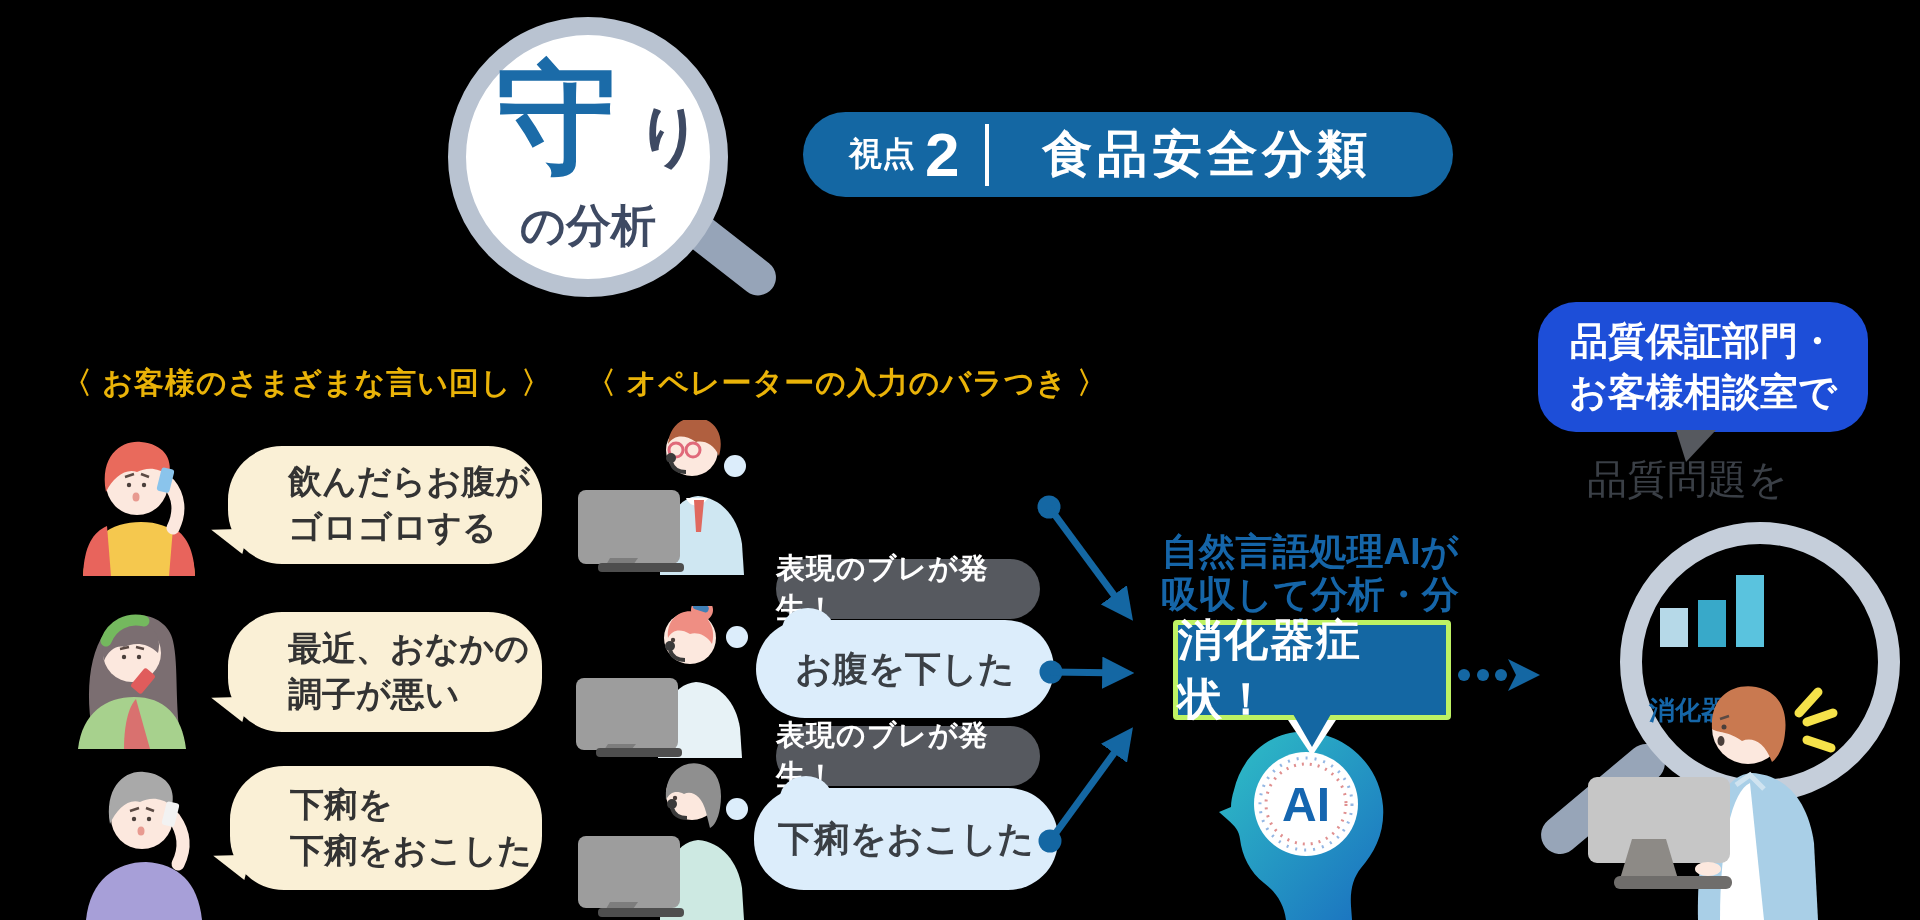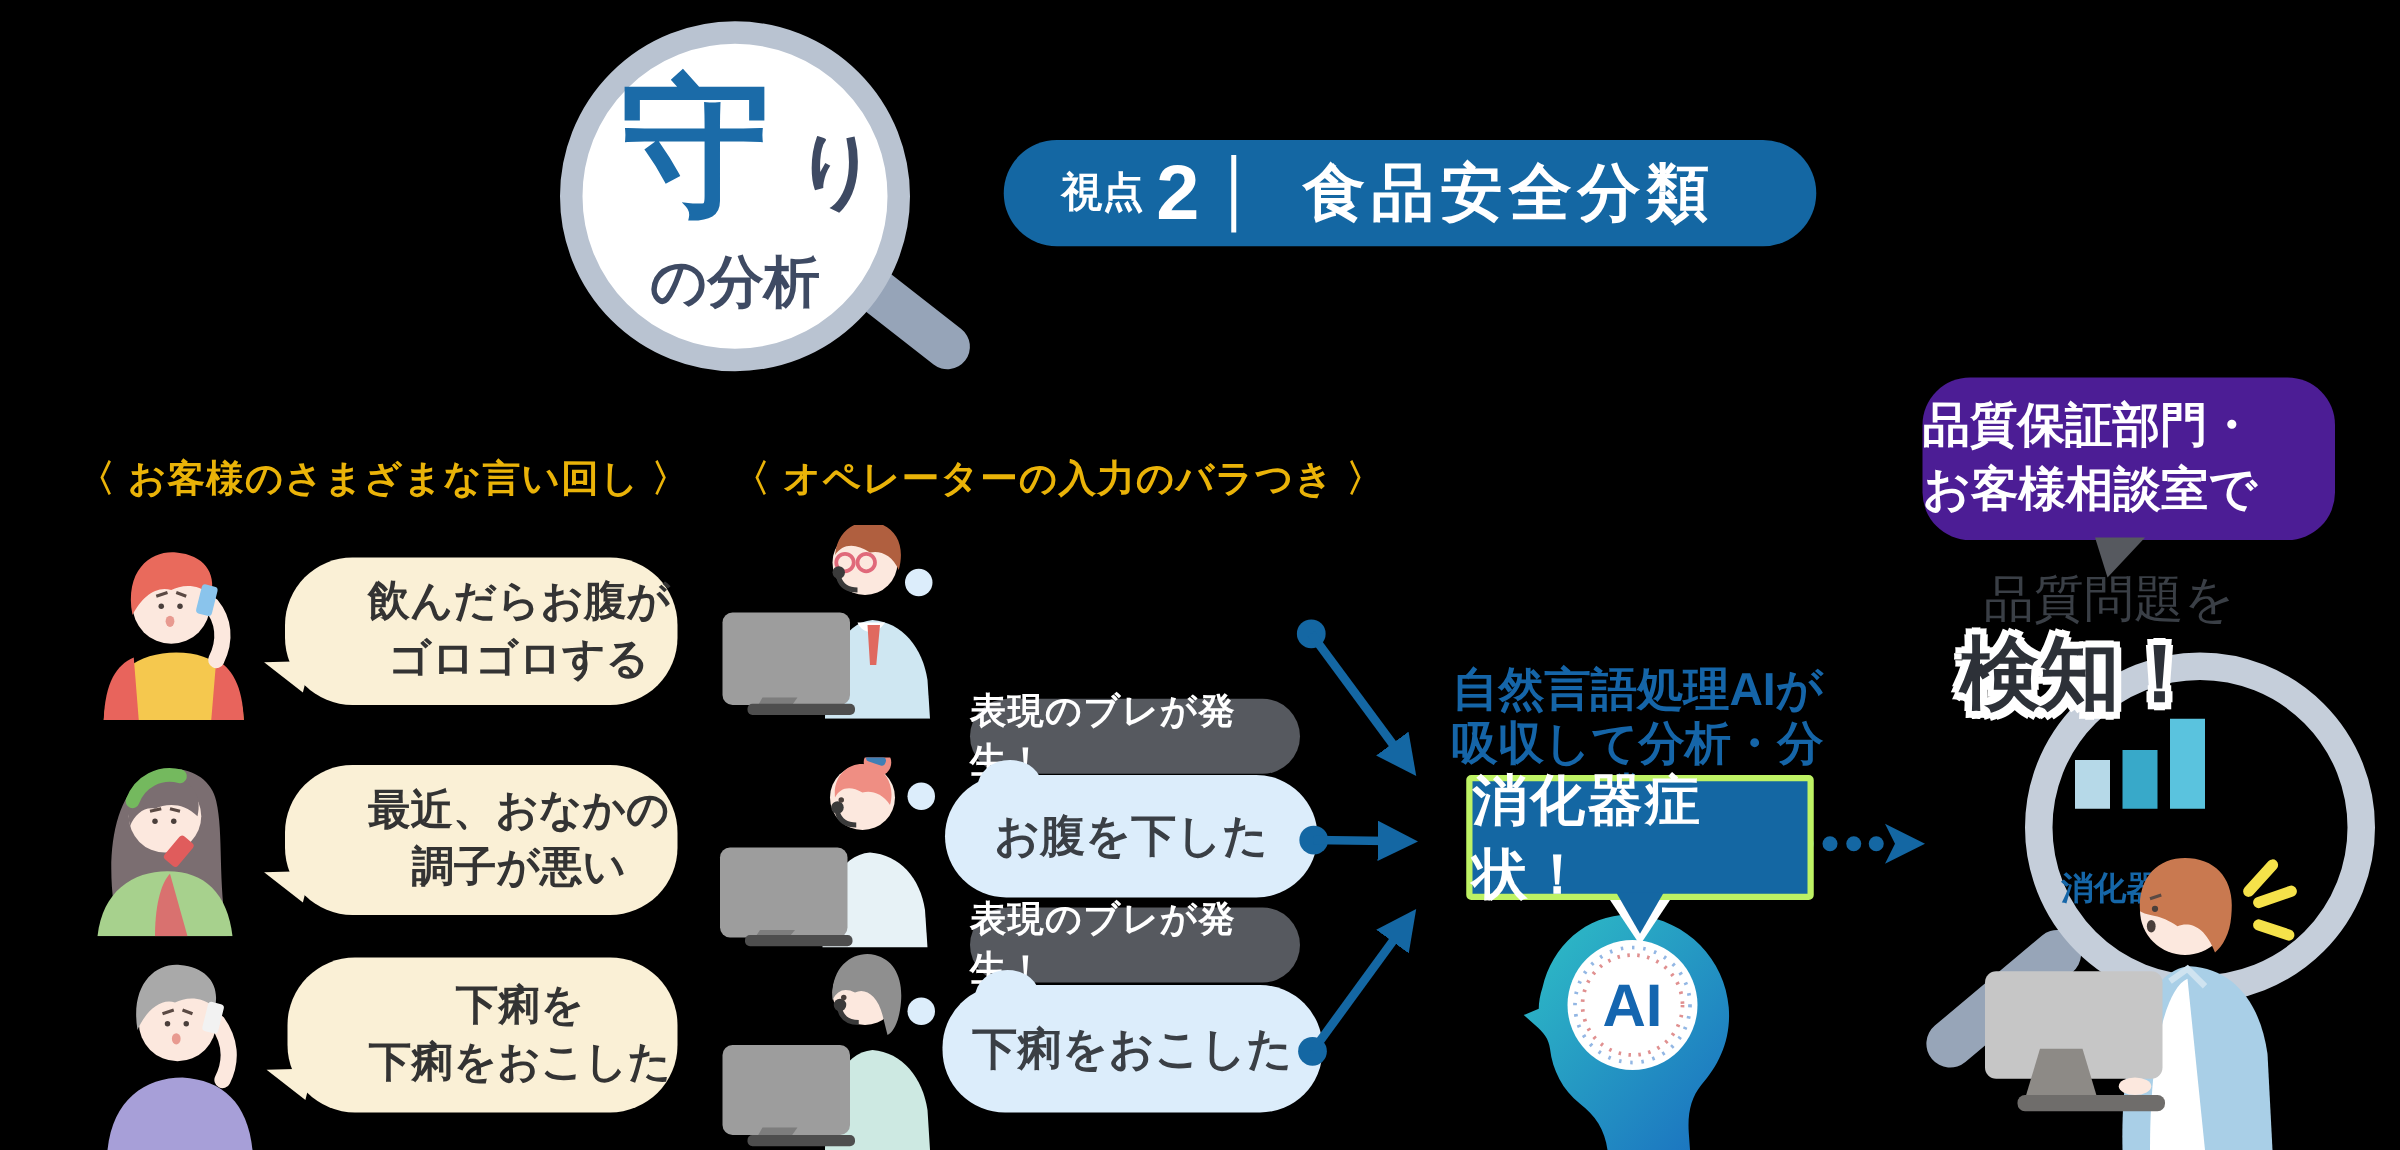--- a/index.html
+++ b/index.html
@@ -26,21 +26,21 @@
 
   
   .sec-header{font-size:30px;font-weight:600;color:#eab308;letter-spacing:1px;}
 
   
   .bubble-cream{background:#faf0d6;border-radius:54px;display:flex;flex-direction:column;justify-content:center;
                 padding-left:60px;box-sizing:border-box;}
   .bubble-cream::after{content:"";position:absolute;left:-18px;bottom:14px;width:0;height:0;
                 border-top:10px solid transparent;border-bottom:16px solid transparent;
                 border-right:36px solid #faf0d6;transform:rotate(14deg);}
-  .bubble-cream .ln{font-size:34px;font-weight:600;color:#333;line-height:1.35;text-align:center;}
+  .bubble-cream .ln{font-size:34px;font-weight:600;color:#333;line-height:1.35;}
 
   
   .cloud{background:#dcedfb;border-radius:50px;display:flex;align-items:center;justify-content:center;
          font-size:36px;font-weight:600;color:#3a3f45;}
   .cloud::before{content:"";position:absolute;left:26px;top:-12px;width:52px;height:44px;
          background:#dcedfb;border-radius:50%;}
   .thought-dot{width:22px;height:22px;border-radius:50%;background:#dcedfb;}
 
   
   .dark-note{background:#56595f;border-radius:30px;display:flex;align-items:center;justify-content:center;
@@ -51,22 +51,22 @@
               color:#1565a8;line-height:1.15;}
   .result-box{left:1173px;top:620px;width:278px;height:100px;background:#1467a3;border:5px solid #bef264;
               border-radius:4px;box-sizing:border-box;display:flex;align-items:center;justify-content:center;
               font-size:44px;font-weight:700;color:#fff;letter-spacing:2px;z-index:6;}
   .ptr-white{left:1284px;top:714px;width:0;height:0;border-left:28px solid transparent;
              border-right:28px solid transparent;border-top:42px solid #fff;z-index:6;}
   .ptr-blue{left:1293px;top:714px;width:0;height:0;border-left:19px solid transparent;
             border-right:19px solid transparent;border-top:33px solid #1467a3;z-index:7;}
 
   
-  .outcome-bubble{left:1538px;top:302px;width:330px;height:130px;background:#4c1d95;border-radius:38px;
-                  display:flex;flex-direction:column;align-items:flex-start;justify-content:center;z-index:5;}
+  .outcome-bubble{left:1538px;top:302px;width:330px;height:130px;background:#1d4ed8;border-radius:38px;
+                  display:flex;flex-direction:column;align-items:center;justify-content:center;z-index:5;}
   .outcome-bubble .ln{font-size:38px;font-weight:600;color:#fff;line-height:1.33;}
   .outcome-ptr{left:1676px;top:430px;width:0;height:0;border-left:10px solid transparent;
                border-right:30px solid transparent;border-top:32px solid #56595f;z-index:5;}
   .outcome-lead{left:1572px;top:452px;font-size:40px;font-weight:400;color:#3a3f46;z-index:8;margin-left:15px;}
   .outcome-emph{left:1568px;top:496px;font-size:64px;font-weight:900;color:#2d3138;z-index:8;
       text-shadow:-5px -5px 0 #fff,5px -5px 0 #fff,-5px 5px 0 #fff,5px 5px 0 #fff,
                   -6px 0 0 #fff,6px 0 0 #fff,0 -6px 0 #fff,0 6px 0 #fff;}
   .ring{left:1620px;top:522px;width:280px;height:280px;box-sizing:border-box;border:22px solid #c5ceda;
         border-radius:50%;z-index:2;}
   .ring-handle{left:1528px;top:780px;width:150px;height:38px;background:#97a5b8;border-radius:20px;
@@ -252,21 +252,20 @@
     <circle cx="94" cy="76" r="40" fill="none" stroke="#e09090" stroke-width="3" stroke-dasharray="2 6"></circle>
     <text x="94" y="93" text-anchor="middle" font-size="48" font-weight="800" fill="#1566b0" font-family="Liberation Sans, DejaVu Sans, sans-serif">AI</text>
   </svg>
 
   <div class="abs outcome-bubble">
     <div class="ln">品質保証部門・</div>
     <div class="ln">お客様相談室で</div>
   </div>
   <div class="abs outcome-ptr"></div>
   <div class="abs outcome-lead">品質問題を</div>
-  <div class="abs outcome-emph">検知！</div>
 
   <div class="abs ring-handle"></div>
   <div class="abs ring"></div>
   <div class="abs mini-chart">
     <div class="bar" style="height: 39px; background: rgb(182, 217, 232);"></div>
     <div class="bar" style="height: 47px; background: rgb(56, 169, 201);"></div>
     <div class="bar" style="height: 72px; background: rgb(90, 195, 222);"></div>
   </div>
   <div class="abs chart-label">消化器症状</div>
 

